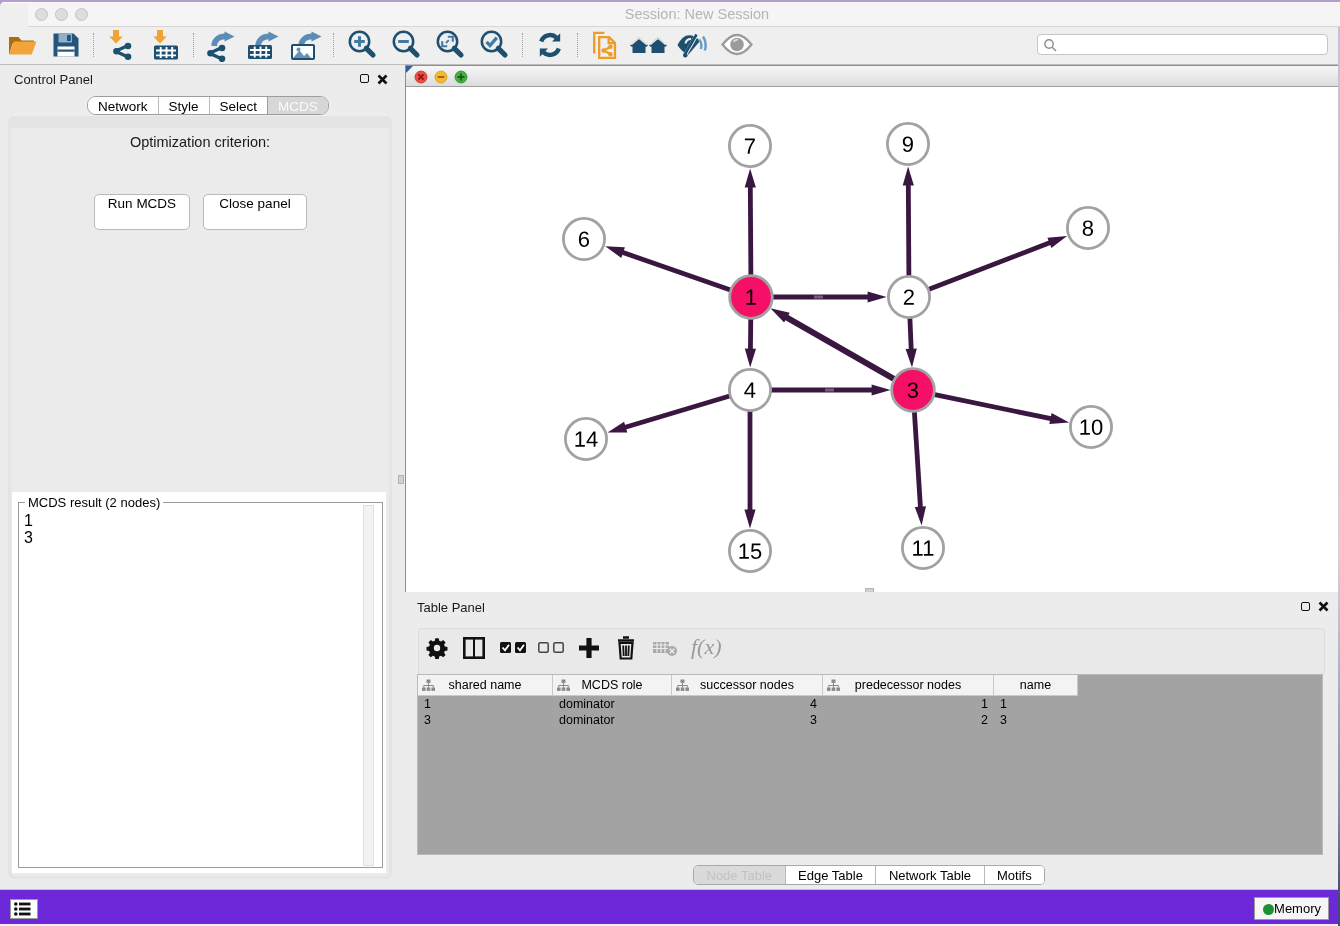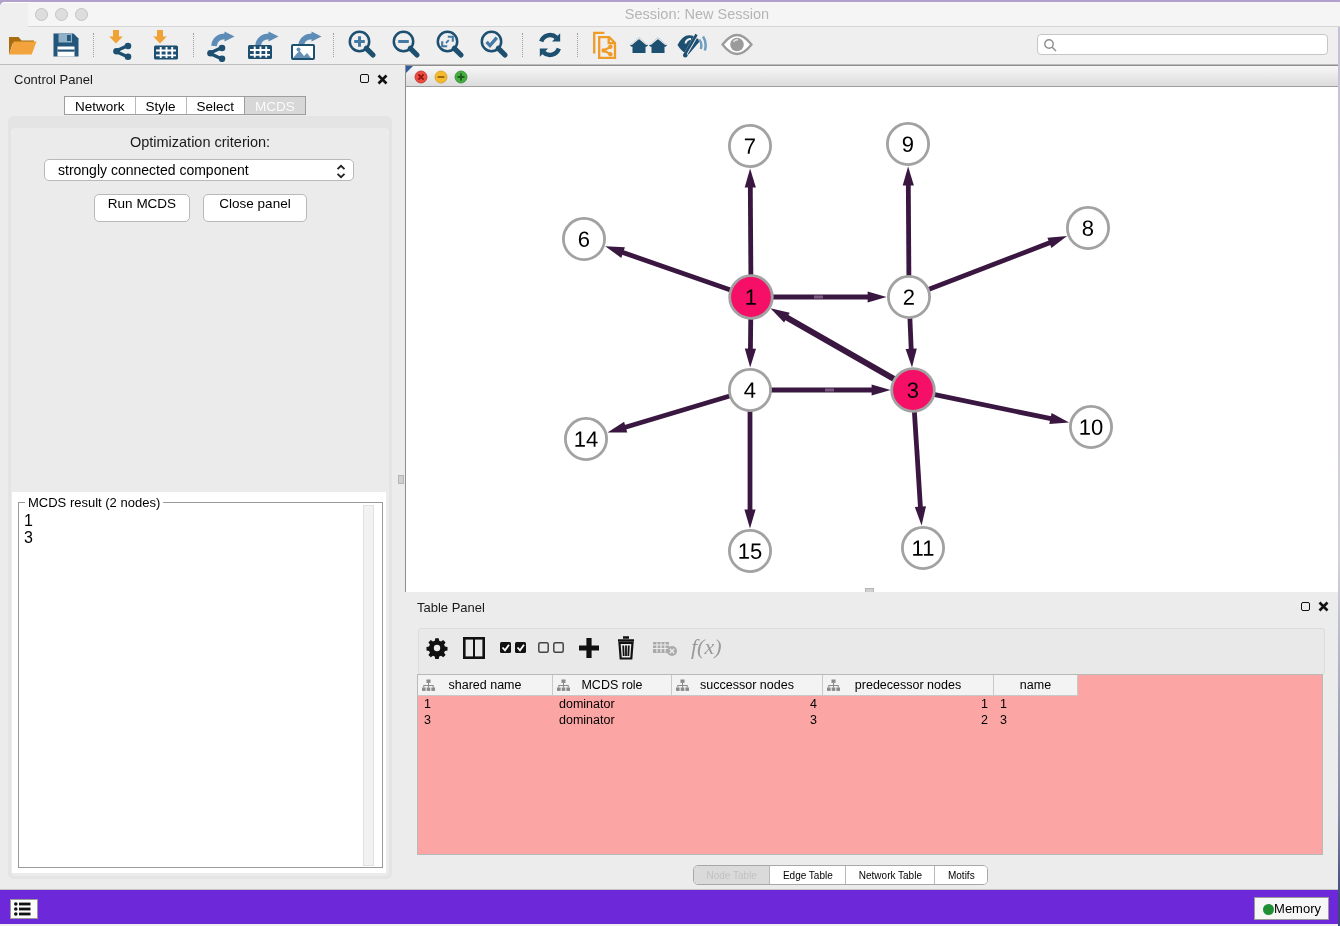--- a/index.html
+++ b/index.html
@@ -22,37 +22,37 @@
 .tsep { position:absolute; top:6px; height:24px; width:0;
   border-left:1.5px dotted #9f9f9f; }
 #search { position:absolute; left:1037px; top:7px; width:291px; height:21px;
   background:#ffffff; border:1px solid #c6c6c6; border-radius:4px; }
 #search svg { position:absolute; left:5px; top:3px; }
 
 #cpanel { position:absolute; left:0; top:63px; width:395px; height:826px; background:#ececec; }
 #cphead { position:absolute; left:14px; top:7px; font-size:13px; color:#1a1a1a; }
 .phbtn { position:absolute; top:9px; width:9px; height:9px; border:1.6px solid #111; border-radius:2px; }
 .phx { position:absolute; top:6px; }
-#cptabs { position:absolute; left:64px; top:31px; height:19px; display:flex;
-  border:1px solid #9d9d9d; border-radius:0; overflow:hidden; background:#fff;}
+#cptabs { position:absolute; left:87px; top:31px; height:19px; display:flex;
+  border:1px solid #9d9d9d; border-radius:9px; overflow:hidden; background:#fff;}
 .cptab { font-size:13.5px; color:#000; padding:1px 10px 0; background:#fff;
   border-left:1px solid #b9b9b9; line-height:17px;}
 .cptab:first-child { border-left:none; }
 .cptab.sel { background:#d7d7d7; color:#fafafa; border-left-color:#9d9d9d;}
 #cpbody { position:absolute; left:8px; top:51px; width:384px; height:763px;
   background:#e4e4e4; border-radius:6px; }
 #cpinner { position:absolute; left:3px; top:12px; width:378px; height:748px;
   background:#ebebeb; border-radius:4px; }
 #optlabel { position:absolute; left:0; top:18px; width:100%; text-align:center;
   font-size:14.5px; color:#1a1a1a; }
 #combo { position:absolute; left:36px; top:43px; width:310px; height:22px;
   background:#fff; border:1px solid #b9b9b9; border-radius:5px;
   font-size:14px; line-height:20px; padding-left:13px; color:#000;}
 #combo svg { position:absolute; right:6px; top:4px; }
-.btn { position:absolute; height:28px; background:#fff; border:1px solid #b9b9b9;
+.btn { position:absolute; height:36px; background:#fff; border:1px solid #b9b9b9;
   border-radius:5px; font-size:13.5px; text-align:center; line-height:18px; color:#000;}
 #resultpane { position:absolute; left:4px; top:376px; width:374px; height:381px; background:#fff; }
 #resultbox { position:absolute; left:6px; top:10px; width:365px; height:366px;
   border:1px solid #9a9a9a; }
 #resultlabel { position:absolute; left:6px; top:-8px; background:#fff;
   padding:0 3px; font-size:13px; color:#000; }
 #resultbox .it { position:absolute; left:5px; font-size:16px; line-height:16.5px; color:#000; }
 #rscroll { position:absolute; right:8px; top:2px; width:11px; height:361px;
   background:#f2f2f2; border:1px solid #e0e0e0;}
 
@@ -77,30 +77,30 @@
 #graph polygon { fill:#3a1740; }
 
 #tpanel { position:absolute; left:405px; top:590px; width:933px; height:298px; background:#ececec; }
 #tphead { position:absolute; left:12px; top:8px; font-size:13px; color:#1a1a1a; }
 #tptools { position:absolute; left:13px; top:36px; width:907px; height:47px;
   background:#e9e9e9; border:1px solid #dcdcdc; border-radius:3px;}
 .tti { position:absolute; top:19px; transform:translate(-50%,-50%); }
 #fx { position:absolute; left:272px; top:5px; font-family:"Liberation Serif",serif;
   font-style:italic; font-size:22px; color:#9a9a9a; }
 #ttable { position:absolute; left:12px; top:82px; width:906px; height:181px;
-  background:#fca5a5; border:1px solid #b9b9b9; }
+  background:#a3a3a3; border:1px solid #b9b9b9; }
 .th { position:absolute; top:0; height:21px; background:#f3f3f3;
   border-right:1px solid #c9c9c9; border-bottom:1px solid #c9c9c9;
   font-size:12.5px; text-align:center; line-height:21px; color:#000;}
 .th svg { position:absolute; left:4px; top:4px; }
 .td { position:absolute; height:16px; font-size:12.5px; line-height:16px; color:#000; }
 
 #btabs { position:absolute; left:288px; top:273px; height:20px; display:flex;
   border:1px solid #a8a8a8; border-radius:5px; overflow:hidden; background:#fff;}
-.btab { font-size:10px; padding:1px 12.5px 0; background:#fff; color:#000;
+.btab { font-size:13px; padding:1px 12.5px 0; background:#fff; color:#000;
   border-left:1px solid #b9b9b9; line-height:18px;}
 .btab:first-child { border-left:none;}
 .btab.sel { background:#dadada; color:#c2c2c2; }
 
 #statusline { position:absolute; left:0; top:889px; width:1338px; height:1px; background:#c4c4c4;}
 #statusbar { position:absolute; left:0; top:890px; width:1338px; height:34px; background:#6d28d9;}
 #listbtn { position:absolute; left:10px; top:9px; width:28px; height:20px;
   background:#fdfdfd; border:1.5px solid #9a9a9a; }
 #membtn { position:absolute; left:1254px; top:7px; width:75px; height:23px;
   background:#f6f6f6; border:1px solid #9a9a9a; font-size:13px; color:#000;
@@ -335,28 +335,20 @@
         </svg></div>
     <div id="cptabs">
       <div class="cptab">Network</div>
         <div class="cptab">Style</div>
         <div class="cptab">Select</div>
         <div class="cptab sel">MCDS</div>
     </div>
     <div id="cpbody">
         <div id="cpinner"></div>
       <div id="optlabel">Optimization criterion:</div>
-      <div id="combo">strongly connected component
-        <svg width="12" height="15" viewBox="0 0 12 15">
-            <g stroke="#222" stroke-width="1.8" fill="none">
-              <path d="M2.5 5.2 L6 1.8 L9.5 5.2"></path>
-              <path d="M2.5 9.8 L6 13.2 L9.5 9.8"></path>
-            </g>
-          </svg>
-      </div>
       <div class="btn" style="left:86px;top:78px;width:96px">Run MCDS</div>
       <div class="btn" style="left:195px;top:78px;width:104px">Close panel</div>
       <div id="resultpane">
         <div id="resultbox">
           <div id="resultlabel">MCDS result (2 nodes)</div>
           <div class="it" style="top:10px">1</div>
           <div class="it" style="top:26.5px">3</div>
           <div id="rscroll"></div>
         </div>
       </div>

